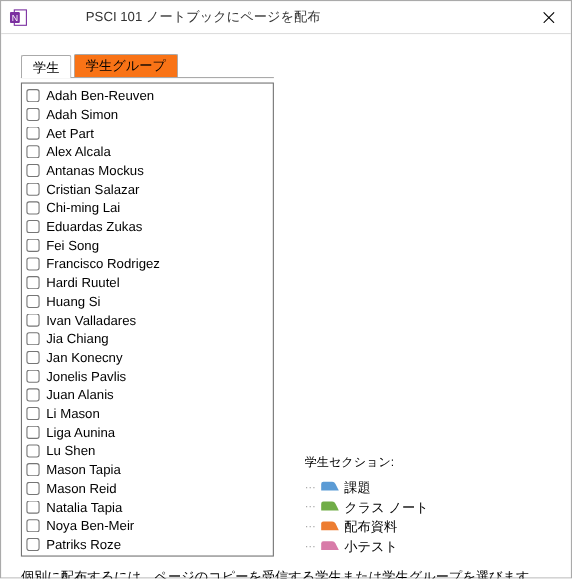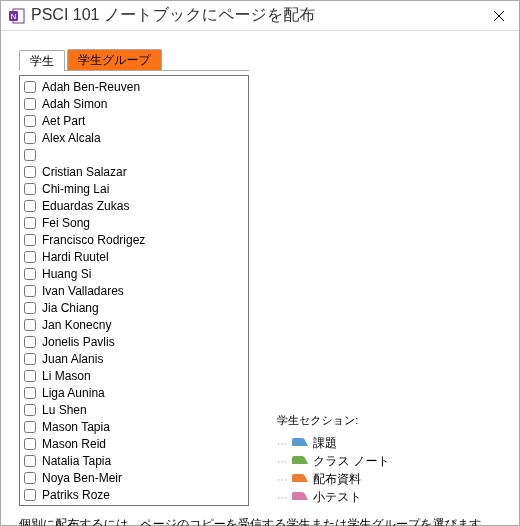--- a/index.html
+++ b/index.html
@@ -8,21 +8,21 @@
       width: 520px; height: 526px;
       border: 1px solid #aaa;
       display: flex; flex-direction: column;
       background: #fff;
     }
     .titlebar {
       height: 30px; display: flex; align-items: center;
       padding: 0 0 0 8px; border-bottom: 1px solid #ddd;
     }
     .app-icon { width: 16px; height: 16px; margin-right: 6px; }
-    .title-text { flex: 1; font-size: 16px; color: #333; }
+    .title-text { flex: 1; font-size: 12px; color: #333; margin-left: 47px; }
     .close-btn { width: 40px; height: 30px; display: flex; align-items: center; justify-content: center; cursor: pointer; }
     .content { flex: 1; padding: 18px 18px 8px 18px; display: flex; flex-direction: column; }
     .columns { flex: 1; display: flex; gap: 28px; align-items: flex-end; }
     .left-col { width: 230px; display: flex; flex-direction: column; }
     .right-col { flex: 1; }
     .tabs { display: flex; height: 22px; border-bottom: 1px solid #aaa; margin-bottom: 4px; }
     .tab {
       padding: 2px 10px; border: 1px solid #aaa; border-bottom: none;
       background: #f97316; margin-right: 2px; border-radius: 2px 2px 0 0;
       line-height: 16px; cursor: pointer; position: relative;
@@ -84,20 +84,21 @@
             <div class="list-item">
               <input type="checkbox" style="">
               <span>Aet Part</span>
             </div>
             <div class="list-item">
               <input type="checkbox" style="">
               <span>Alex Alcala</span>
             </div>
             <div class="list-item">
               <input type="checkbox" style="">
+              <span>Antanas Mockus</span>
             </div>
             <div class="list-item">
               <input type="checkbox" style="">
               <span>Cristian Salazar</span>
             </div>
             <div class="list-item">
               <input type="checkbox" style="">
               <span>Chi-ming Lai</span>
             </div>
             <div class="list-item">

